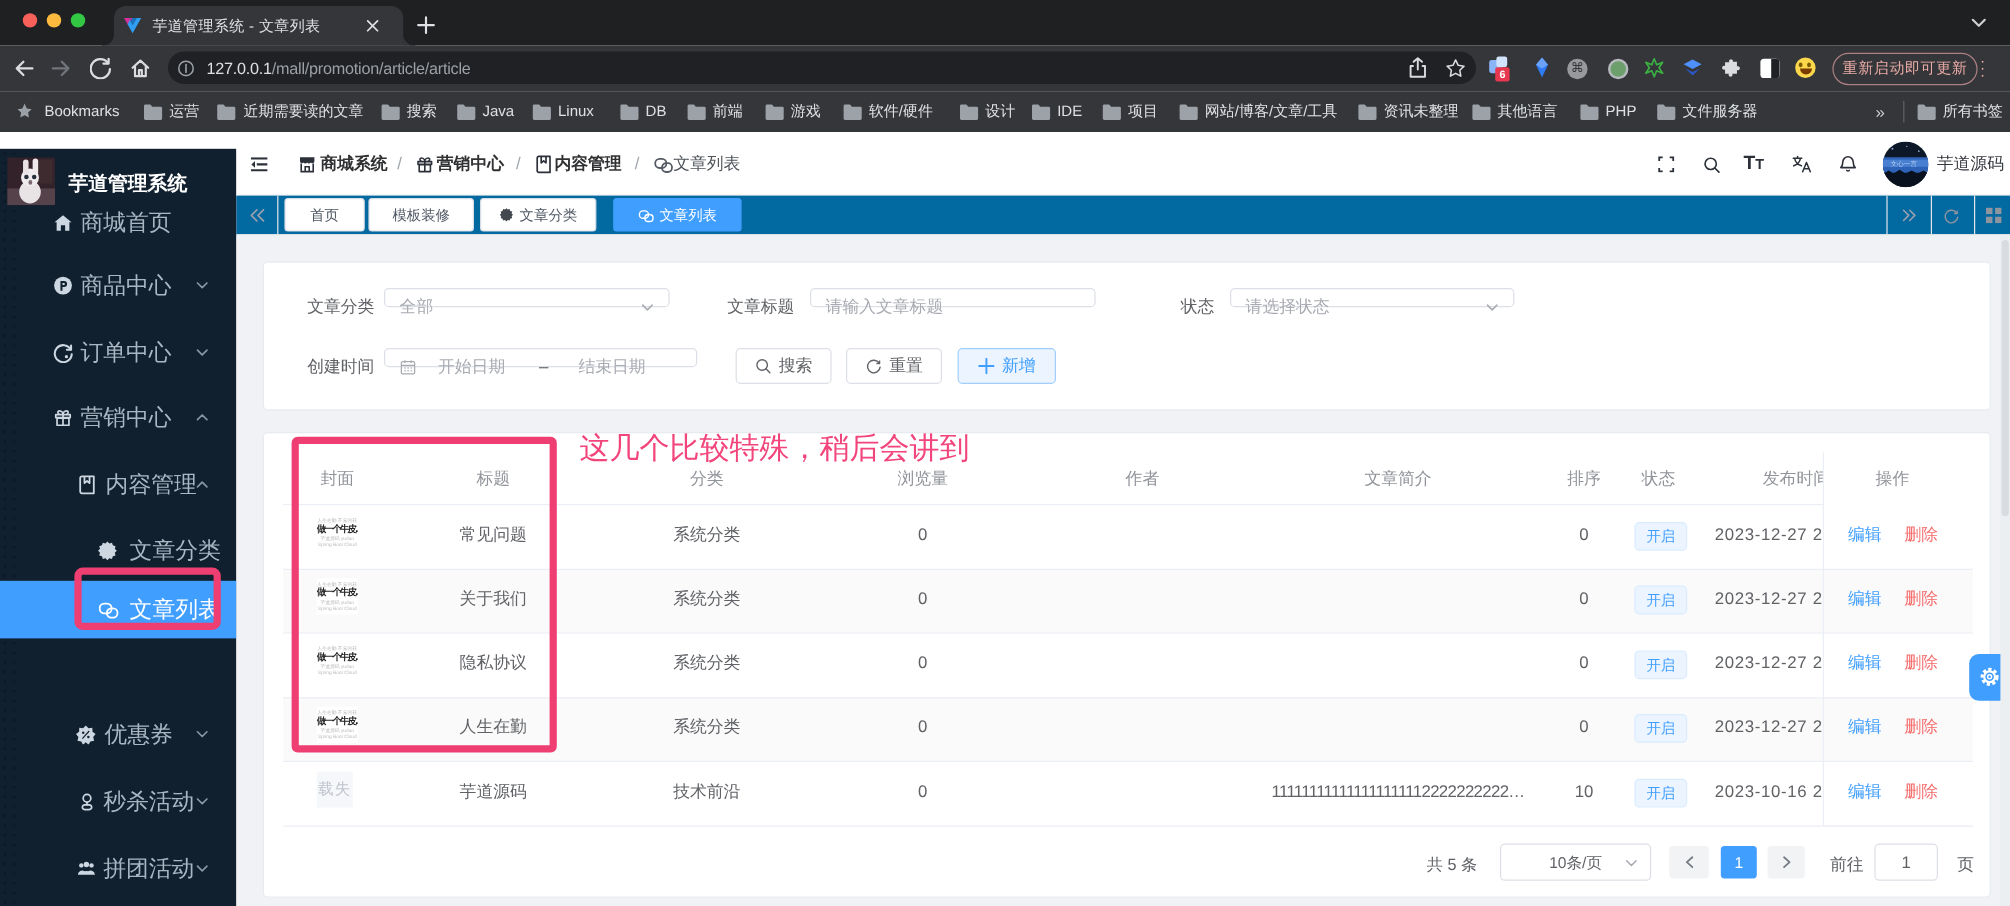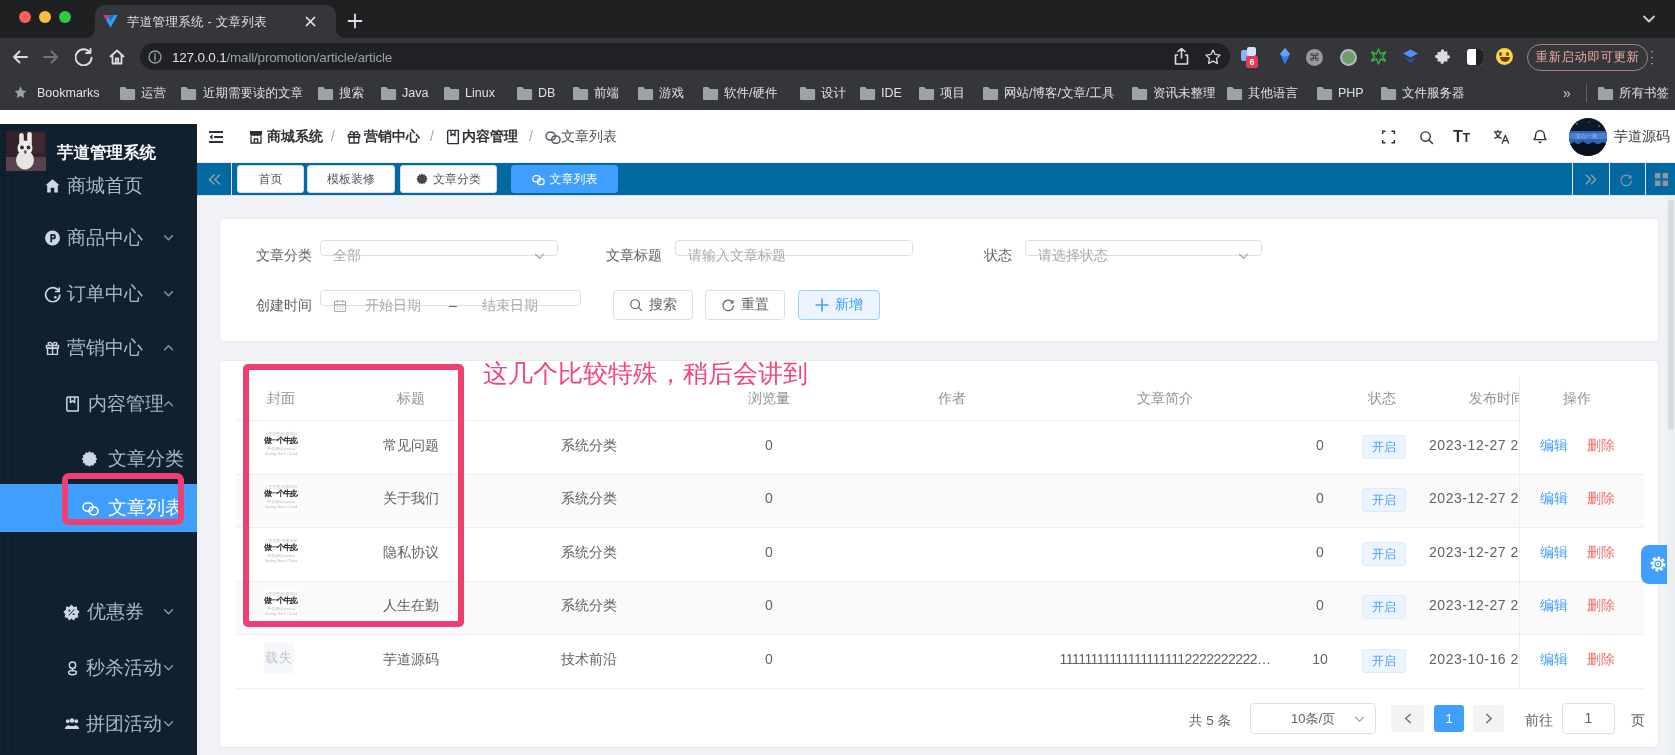--- a/index.html
+++ b/index.html
@@ -465,23 +465,25 @@
       <div class="rowbg" style="top:112.5px;height:53.5px"></div>
       <div class="rowbg" style="top:219.5px;height:53.5px"></div>
       <div class="rowline" style="top:59px"></div>
       <div class="rowline" style="top:112.5px"></div>
       <div class="rowline" style="top:166px"></div>
       <div class="rowline" style="top:219.5px"></div>
       <div class="rowline" style="top:273px"></div>
       <div class="rowline" style="top:326.5px"></div>
       <div class="th" style="left:1px;top:16px;width:120px;height:43px;line-height:43px">封面</div>
       <div class="th" style="left:131px;top:16px;width:120px;height:43px;line-height:43px">标题</div>
+      <div class="th" style="left:309px;top:16px;width:120px;height:43px;line-height:43px">分类</div>
       <div class="th" style="left:489px;top:16px;width:120px;height:43px;line-height:43px">浏览量</div>
       <div class="th" style="left:672px;top:16px;width:120px;height:43px;line-height:43px">作者</div>
       <div class="th" style="left:885px;top:16px;width:120px;height:43px;line-height:43px">文章简介</div>
+      <div class="th" style="left:1040px;top:16px;width:120px;height:43px;line-height:43px">排序</div>
       <div class="th" style="left:1102px;top:16px;width:120px;height:43px;line-height:43px">状态</div>
       <div class="th" style="left:1217px;top:16px;width:120px;height:43px;line-height:43px">发布时间</div>
       <div class="cover" style="left:44px;top:67.75px;background:#fff">
           <div style="font-size:4px;color:#bbb;text-align:center;line-height:5px;margin-top:2px">人生在勤&nbsp;不索何获</div>
           <div style="font-size:8px;font-weight:bold;color:#222;text-align:center;line-height:10px;letter-spacing:-1.6px;white-space:nowrap">做一个牛皮.J</div>
           <div style="font-size:4px;color:#bbb;text-align:center;line-height:5px">芋道源码 yudao<br>Spring Boot Cloud</div>
         </div>
       <div class="td" style="left:131px;top:75.75px;width:120px">常见问题</div>
       <div class="td" style="left:309px;top:75.75px;width:120px">系统分类</div>
       <div class="td" style="left:489px;top:75.75px;width:120px">0</div>

